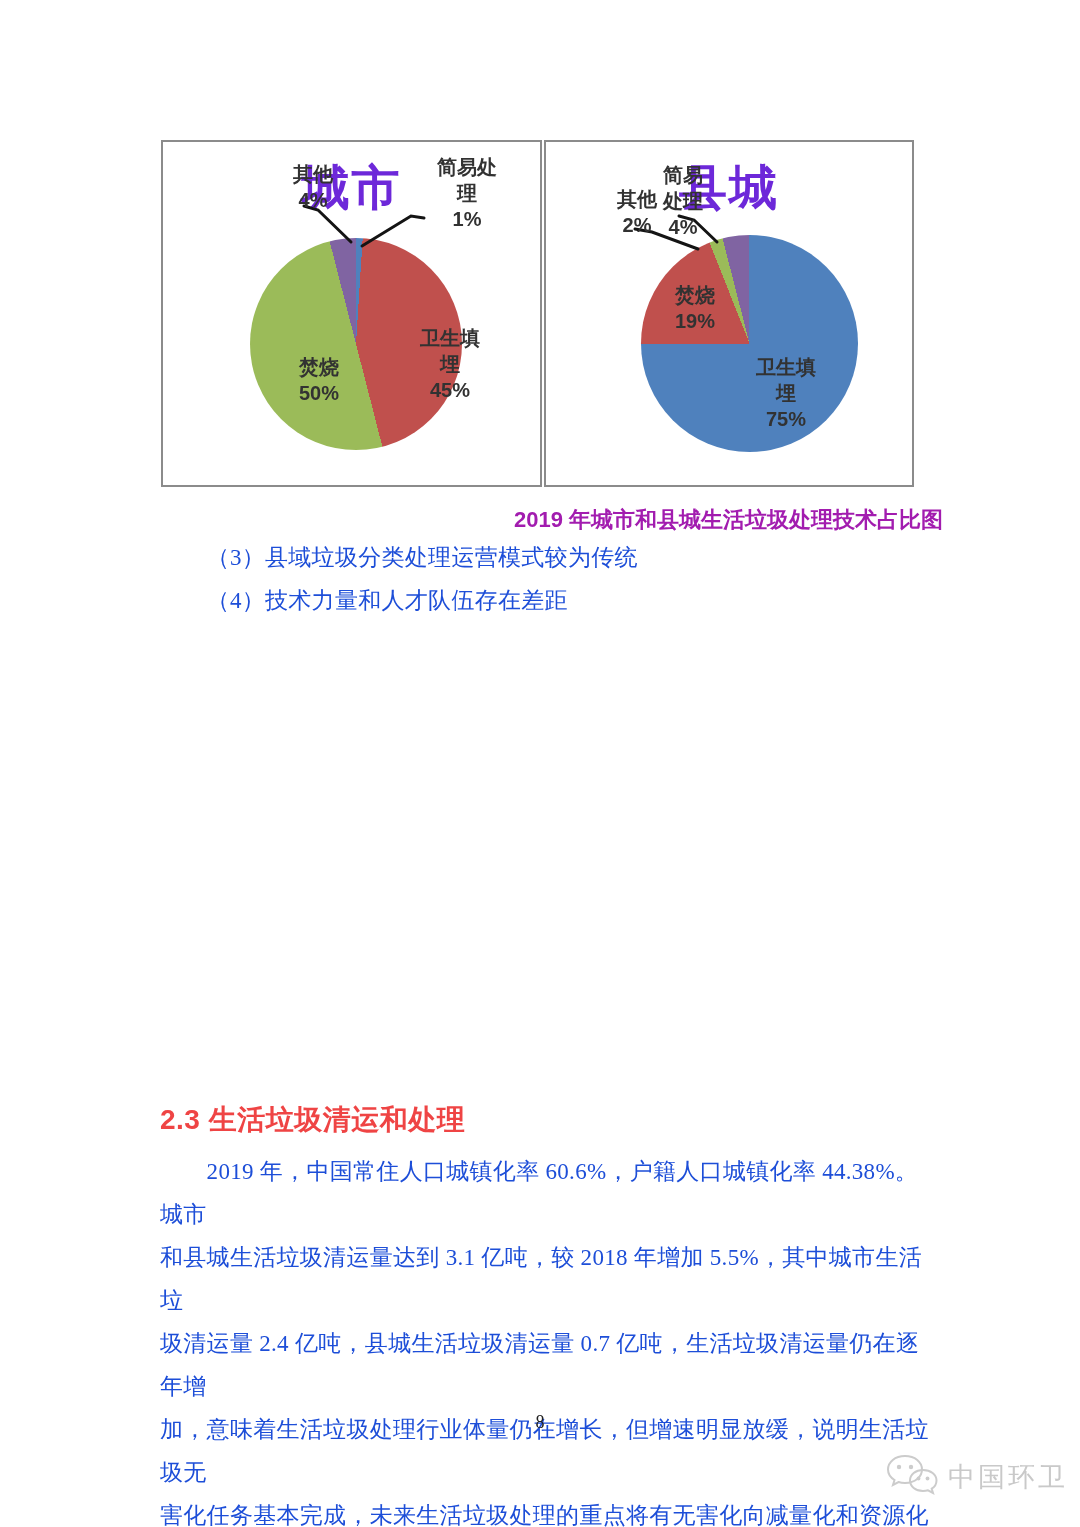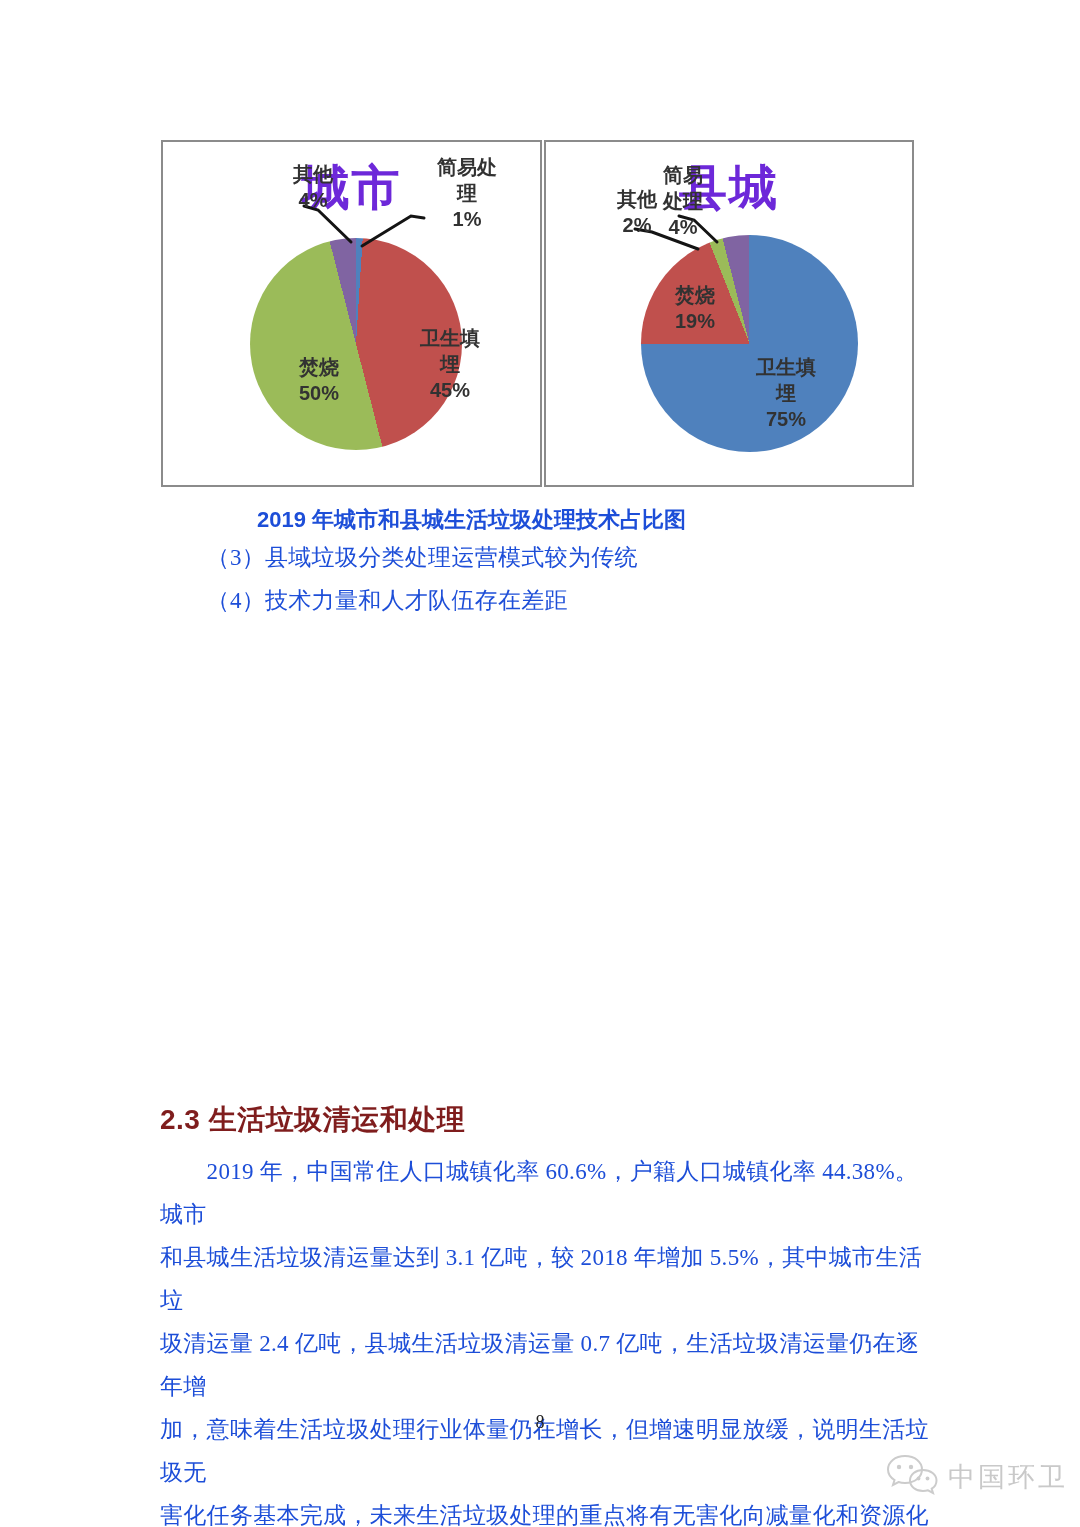--- a/index.html
+++ b/index.html
@@ -25,35 +25,35 @@
   .pie-label{
     position:absolute;transform:translateX(-50%);
     font-family:"Liberation Sans","DejaVu Sans",sans-serif;
     font-size:20px;line-height:26px;font-weight:600;color:#323232;
     text-align:center;white-space:pre-line;margin-left:20px;
   }
   .leader-svg{position:absolute;left:0;top:0;width:100%;height:100%;pointer-events:none;}
   .leader{fill:none;stroke:#141414;stroke-width:3;stroke-linecap:round;}
   
   .figure-caption{
-    position:absolute;left:0;top:505px;width:943px;text-align:center;
+    position:absolute;left:0;top:505px;width:943px;text-align:right;
     font-family:"Liberation Sans","DejaVu Sans",sans-serif;
-    font-size:22px;font-weight:700;color:#1d4ed8;
+    font-size:22px;font-weight:700;color:#a21caf;
   }
   
   .body-block{position:absolute;left:160px;top:536px;width:780px;}
   .para{
     margin:0;font-size:23px;line-height:43px;letter-spacing:0.3px;
     white-space:pre-line;text-align:left;color:#1d4ed8;
   }
   
   .section-heading{
     position:absolute;left:160px;top:1098px;margin:0;
     font-family:"Liberation Sans","DejaVu Sans",sans-serif;
-    font-size:28px;line-height:43px;font-weight:700;color:#7f1d1d;letter-spacing:0.5px;
+    font-size:28px;line-height:43px;font-weight:700;color:#ef4444;letter-spacing:0.5px;
   }
   .section-para{position:absolute;left:160px;top:1150px;width:780px;}
   
   .page-number{
     position:absolute;left:0;top:1412px;width:1080px;text-align:center;
     font-size:18px;color:#222;
   }
   .watermark{
     position:absolute;left:884px;top:1452px;display:flex;align-items:center;
     color:#c9c9c9;text-shadow:1px 1px 0 #ffffff;

